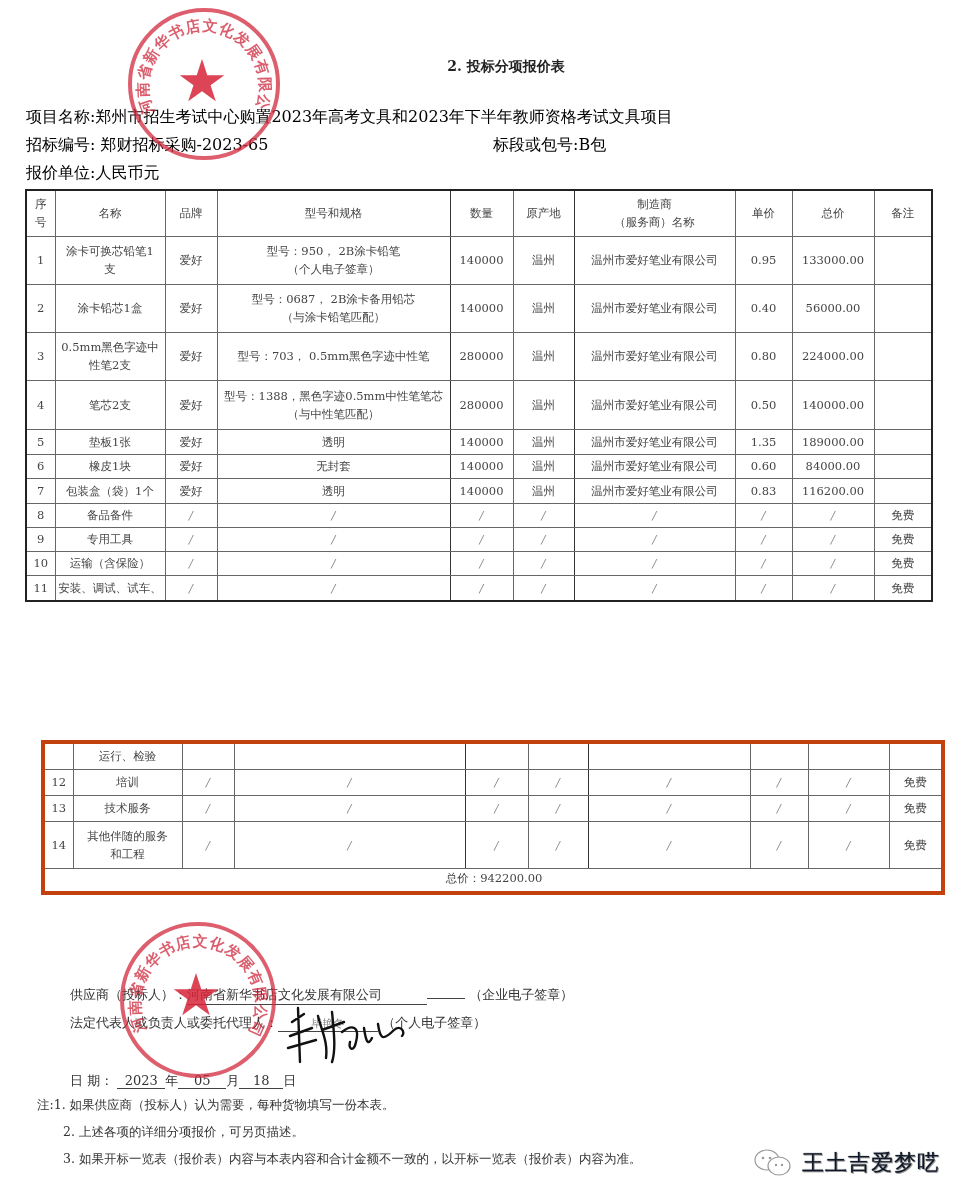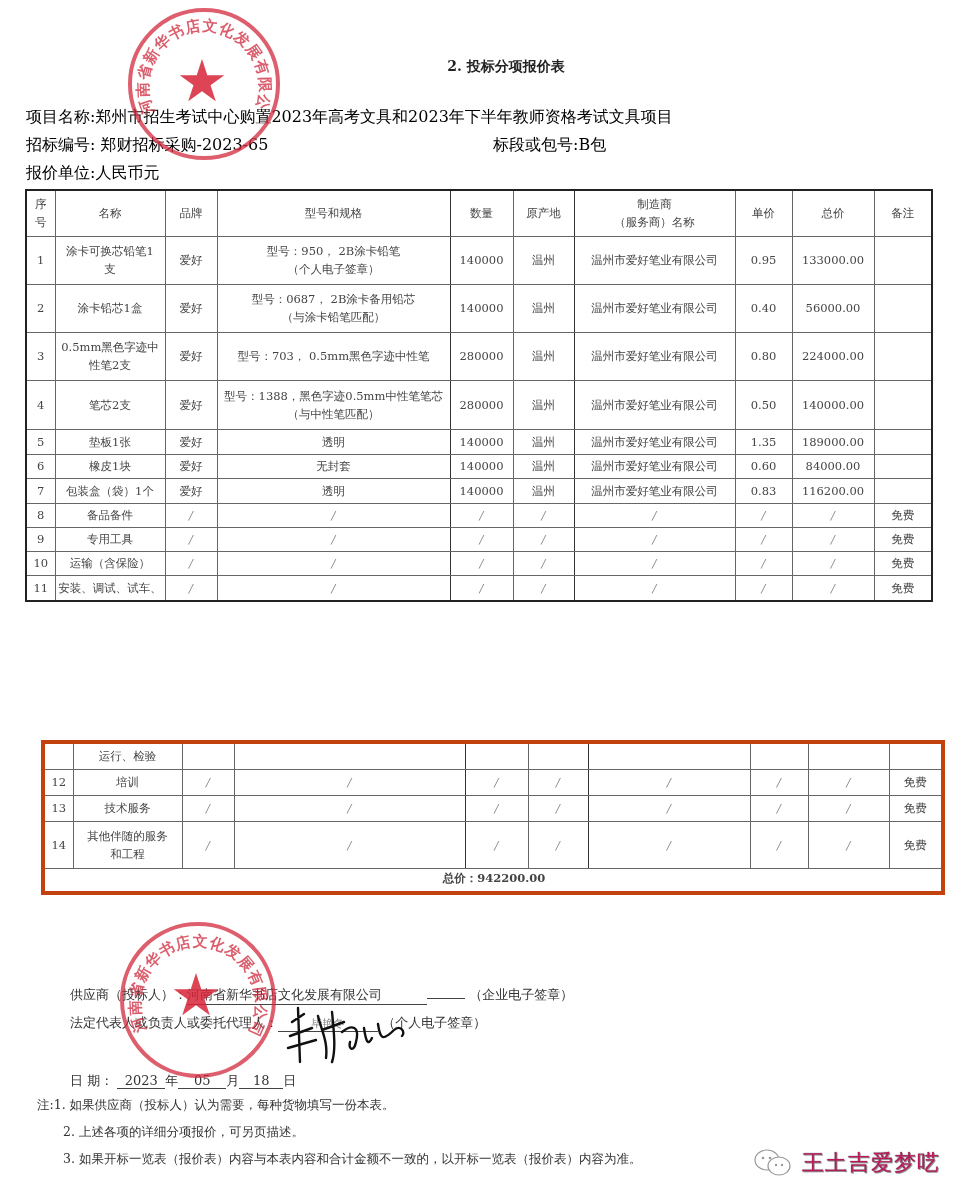--- a/index.html
+++ b/index.html
@@ -7,27 +7,27 @@
          font-family:"DejaVu Serif", "Liberation Serif", serif; color:#333; }
   .abs { position:absolute; }
   .title { left:0; width:972px; top:58px; text-align:center; font-size:14px; font-weight:bold; color:#222; padding-left:40px; box-sizing:border-box; }
   .meta { font-size:16px; color:#000000; white-space:nowrap; }
   table.grid { position:absolute; border-collapse:collapse; table-layout:fixed; font-size:11.5px; color:#444; }
   table.grid td { border:1px solid #666; text-align:center; vertical-align:middle; padding:0 2px; line-height:18px; overflow:hidden; }
   table.grid.t1 { left:25px; top:189px; width:906px; border:2px solid #222; }
   table.grid.t2 { left:41px; top:740px; width:900px; border:4px solid #c2410c; }
   td.thickr { border-right:1.6px solid #333 !important; }
   td.slash { color:#888; font-style:italic; }
-  td.total-cell { text-align:center; padding-left:4px !important;font-weight:bold; }
+  td.total-cell { text-align:center; padding-left:4px !important; }
   .sig { font-size:13px; color:#333; white-space:nowrap; }
   .ul { display:inline-block; border-bottom:1px solid #444; text-align:center; }
   .note { font-size:12.5px; color:#333; white-space:nowrap; }
   .stamp { position:absolute; border:4px solid rgba(210,40,60,0.75); border-radius:50%; box-sizing:border-box; }
   .stamp .star { position:absolute; color:rgba(215,35,55,0.85); font-size:58px; line-height:1; }
-  .watermark { font-family:"DejaVu Sans", "Liberation Sans", sans-serif; color:#be185d; font-size:22px;
+  .watermark { font-family:"DejaVu Sans", "Liberation Sans", sans-serif; color:#0f172a; font-size:22px;
                text-shadow:0 0 1px #777, 0 0 1px #777, 1px 1px 0 #999; letter-spacing:1px; }
 </style>
 </head>
 <body>
 
 <div class="abs title">2. 投标分项报价表</div>
 
 <div class="abs meta" style="left:26px;top:107px;">
   <span>项目名称:</span><span>郑州市招生考试中心购置2023年高考文具和2023年下半年教师资格考试文具项目</span>
 </div>

